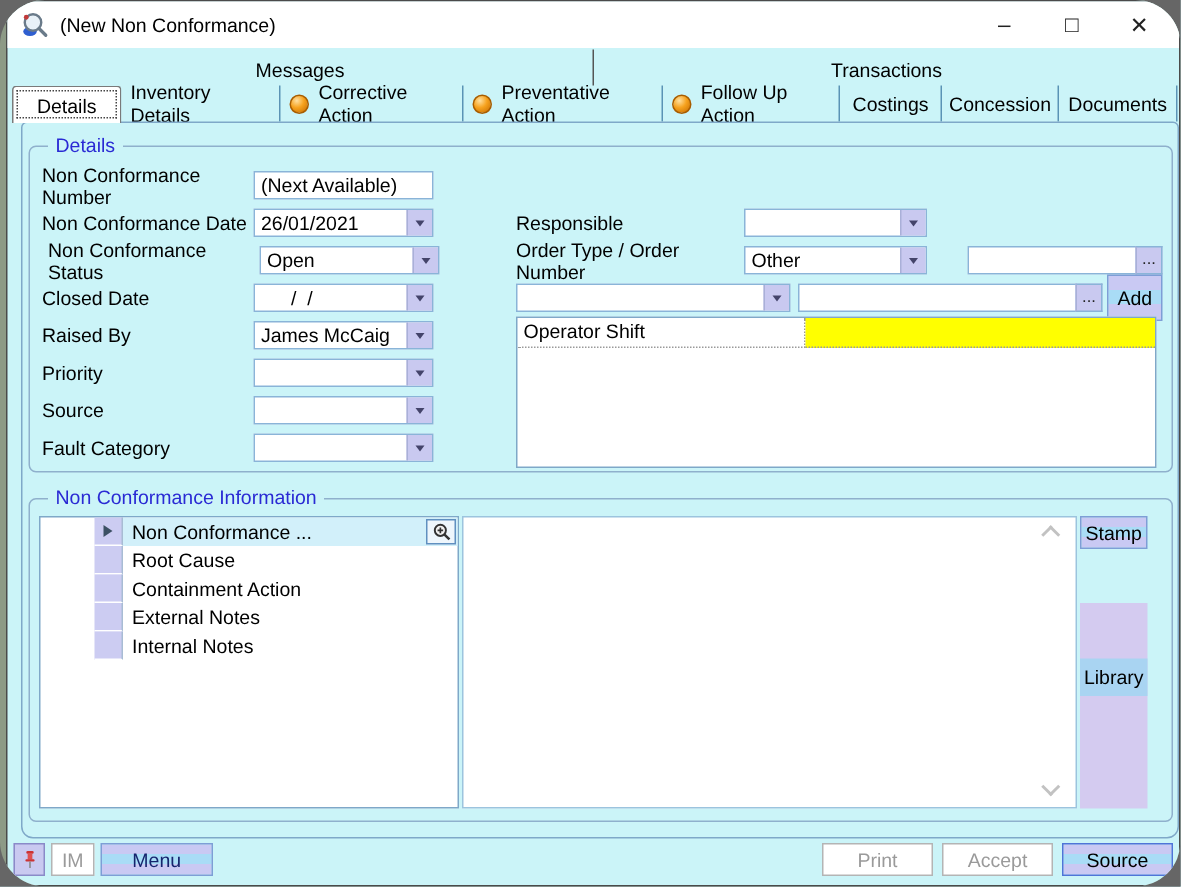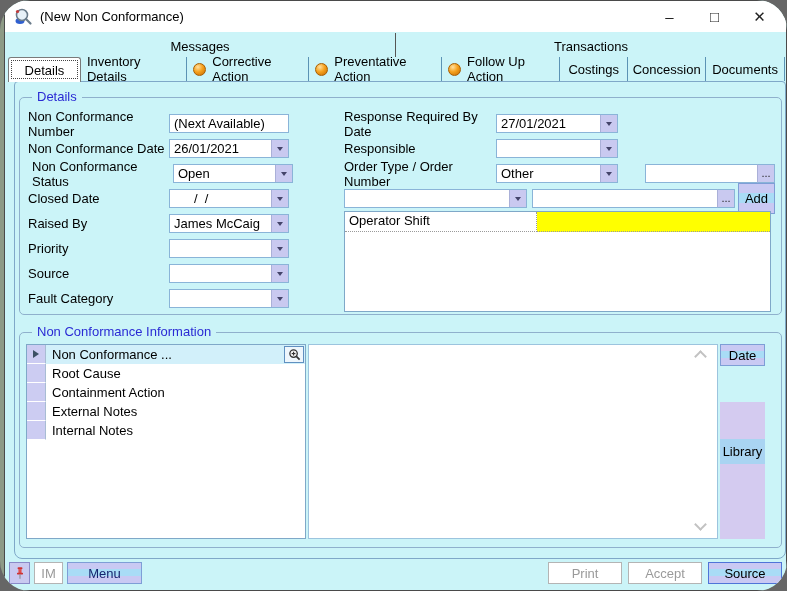--- a/index.html
+++ b/index.html
@@ -101,21 +101,21 @@
   .shift-name {
     width:192px; font-size:13px; padding:1px 4px;
     border-right:1px dotted #9a9a9a; border-bottom:1px dotted #9a9a9a;
   }
   .shift-value { flex:1; background:#ffff00; border-bottom:1px dotted #9a9a9a; }
   
   .info-list {
     position:absolute; left:6px; top:11px; width:280px; height:195px;
     background:#fff; border:1px solid #7fa8c8;
   }
-  .info-row { display:flex; height:19px; align-items:stretch; position:relative; }
+  .info-row { display:flex; height:19px; align-items:stretch; position:relative;padding-left:36px; }
   .row-selector {
     width:19px; background:#ccccf2; border-right:1px solid #a8bcd4; border-bottom:1px solid #ffffff;
     display:flex; align-items:center; justify-content:center; flex:0 0 auto;
   }
   .row-pointer { width:0; height:0; border-top:4px solid transparent; border-bottom:4px solid transparent; border-left:6px solid #3c5064; }
   .info-row-label { flex:1; font-size:13px; display:flex; align-items:center; padding-left:6px; }
   .info-row.selected .info-row-label { background:#d2f0fa; }
   .zoom-btn {
     position:absolute; right:1px; top:1px; width:20px; height:17px;
     background:#eef6fc; border:1px solid #6090c0; display:flex; align-items:center; justify-content:center;
@@ -275,29 +275,20 @@
       <div class="form-row" style="left:8px; top:191px;">
         <span class="f-label" style="width:141px">Fault Category</span>
         <span class="combo" style="width:120px">
           <span class="combo-text"></span>
           <span class="combo-btn">
               <span class="arr"></span>
             </span>
         </span>
       </div>
 
-      <div class="form-row" style="left:324px; top:16px;">
-        <span class="f-label" style="width:152px">Response Required By Date</span>
-        <span class="combo" style="width:122px">
-          <span class="combo-text">27/01/2021</span>
-          <span class="combo-btn">
-              <span class="arr"></span>
-            </span>
-        </span>
-      </div>
       <div class="form-row" style="left:324px; top:41px;">
         <span class="f-label" style="width:152px">Responsible</span>
         <span class="combo" style="width:122px">
           <span class="combo-text"></span>
           <span class="combo-btn">
               <span class="arr"></span>
             </span>
         </span>
       </div>
       <div class="form-row" style="left:324px; top:66px;">
@@ -366,21 +357,21 @@
           <span class="row-selector"></span>
           <span class="info-row-label">Internal Notes</span>
         </div>
       </div>
 
       <div class="editor"></div>
       <span class="scroll-chevron up" style="right:76px; top:19px;"></span>
       <span class="scroll-chevron down" style="right:76px; bottom:18px;"></span>
 
       <div class="side-strip">
-        <span class="stamp-btn striped-btn">Date</span>
+        <span class="stamp-btn striped-btn">Stamp</span>
         <div class="lib-block">
           <span class="library-btn">Library</span>
         </div>
       </div>
     </div>
 
     <div class="footer">
       <span class="btn pin-btn" style="left:4px;">
         <svg viewBox="0 0 16 16" width="14" height="14">
           <rect x="5.2" y="1.5" width="5.6" height="2.2" rx="1" fill="#cc3333"></rect>

